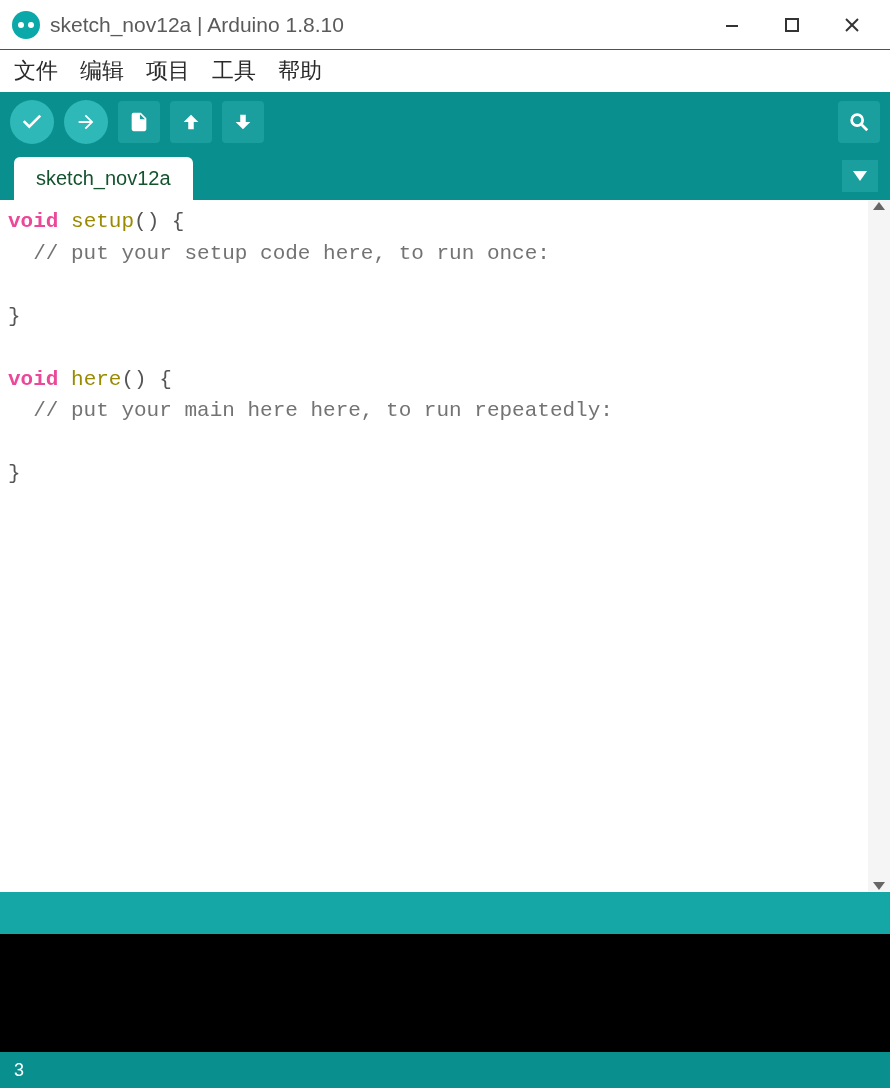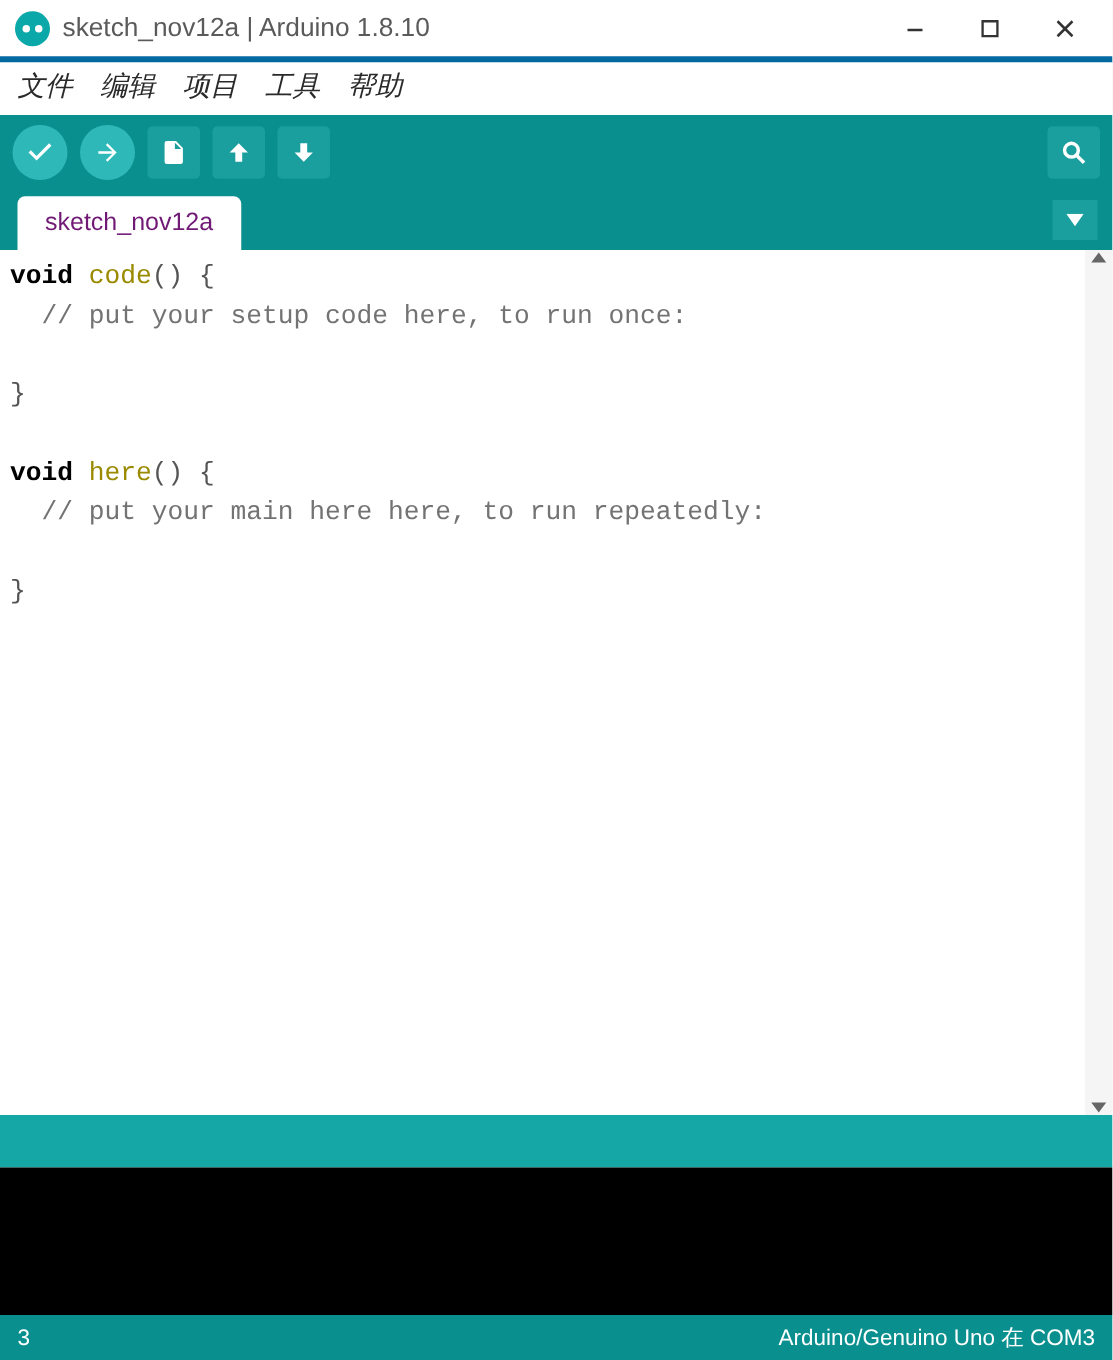--- a/index.html
+++ b/index.html
@@ -13,21 +13,21 @@
     flex-direction: column;
   }
 
   
   .titlebar {
     height: 50px;
     background: #ffffff;
     display: flex;
     align-items: center;
     padding: 0 8px 0 12px;
-    border-bottom: 5px solid #0369a1;
+    border-bottom: 1px solid #0369a1;
   }
   .app-icon {
     width: 28px; height: 28px;
     border-radius: 50%;
     background: #0aa8a8;
     display: flex; align-items: center; justify-content: center;
     margin-right: 10px;
     position: relative;
   }
   .app-icon::before, .app-icon::after {
@@ -53,24 +53,23 @@
     color: #333;
     cursor: pointer;
   }
   .win-btn.minimize svg, .win-btn.maximize svg, .win-btn.close svg { width: 14px; height: 14px; }
 
   
   .menubar {
     height: 42px;
     background: #ffffff;
     display: flex;
-    align-items: flex-start;
+    align-items: center;
     padding: 0 8px;
     gap: 10px;
-    font-style: italic;
   }
   .menu-item {
     font-size: 22px;
     color: #2a2a2a;
     padding: 4px 6px;
     cursor: pointer;
   }
 
   
   .toolbar {
@@ -100,21 +99,21 @@
   .tabbar {
     height: 48px;
     background: #0a8f8f;
     display: flex;
     align-items: flex-end;
     padding: 0 10px;
     position: relative;
   }
   .tab {
     background: #ffffff;
-    color: #701a75;
+    color: #14532d;
     font-size: 20px;
     padding: 10px 22px;
     border-radius: 6px 6px 0 0;
     cursor: pointer;
     margin-left: 4px;
   }
   .tab-dropdown {
     position: absolute;
     right: 12px;
     top: 8px;
@@ -135,21 +134,21 @@
   .editor {
     flex: 1;
     font-family: "Consolas", "Courier New", monospace;
     font-size: 21px;
     line-height: 1.5;
     padding: 6px 8px;
     white-space: pre;
     color: #555;
     overflow: auto;
   }
-  .kw { color: #000000; font-weight: bold; }
+  .kw { color: #ec4899; font-weight: bold; }
   .fn { color: #9a8a00; }
   .comment { color: #737373; }
   .scrollbar {
     width: 22px;
     background: #f5f5f5;
     position: absolute;
     right: 0; top: 0; bottom: 0;
     display: flex;
     flex-direction: column;
     justify-content: space-between;
@@ -256,21 +255,21 @@
 <div class="tabbar">
   <div class="tab">sketch_nov12a</div>
   <div class="tab-dropdown">
     <svg width="14" height="10" viewBox="0 0 14 10">
         <path d="M0 0 L14 0 L7 10 Z" fill="#fff"></path>
       </svg>
   </div>
 </div>
 
 <div class="editor-container">
-  <div class="editor" id="editor"><span class="kw">void</span> <span class="fn">code</span>() {
+  <div class="editor" id="editor"><span class="kw">void</span> <span class="fn">setup</span>() {
 <span class="comment">  // put your setup code here, to run once:</span>
 
 }
 
 <span class="kw">void</span> <span class="fn">here</span>() {
 <span class="comment">  // put your main here here, to run repeatedly:</span>
 
 }
 </div>
   <div class="scrollbar">
@@ -278,14 +277,13 @@
     <div class="scroll-arrow down"></div>
   </div>
 </div>
 
 <div class="status-strip"></div>
 
 <div class="console"></div>
 
 <div class="footer">
   <div>3</div>
-  <div>Arduino/Genuino Uno 在 COM3</div>
 </div>
 
 </body></html>

